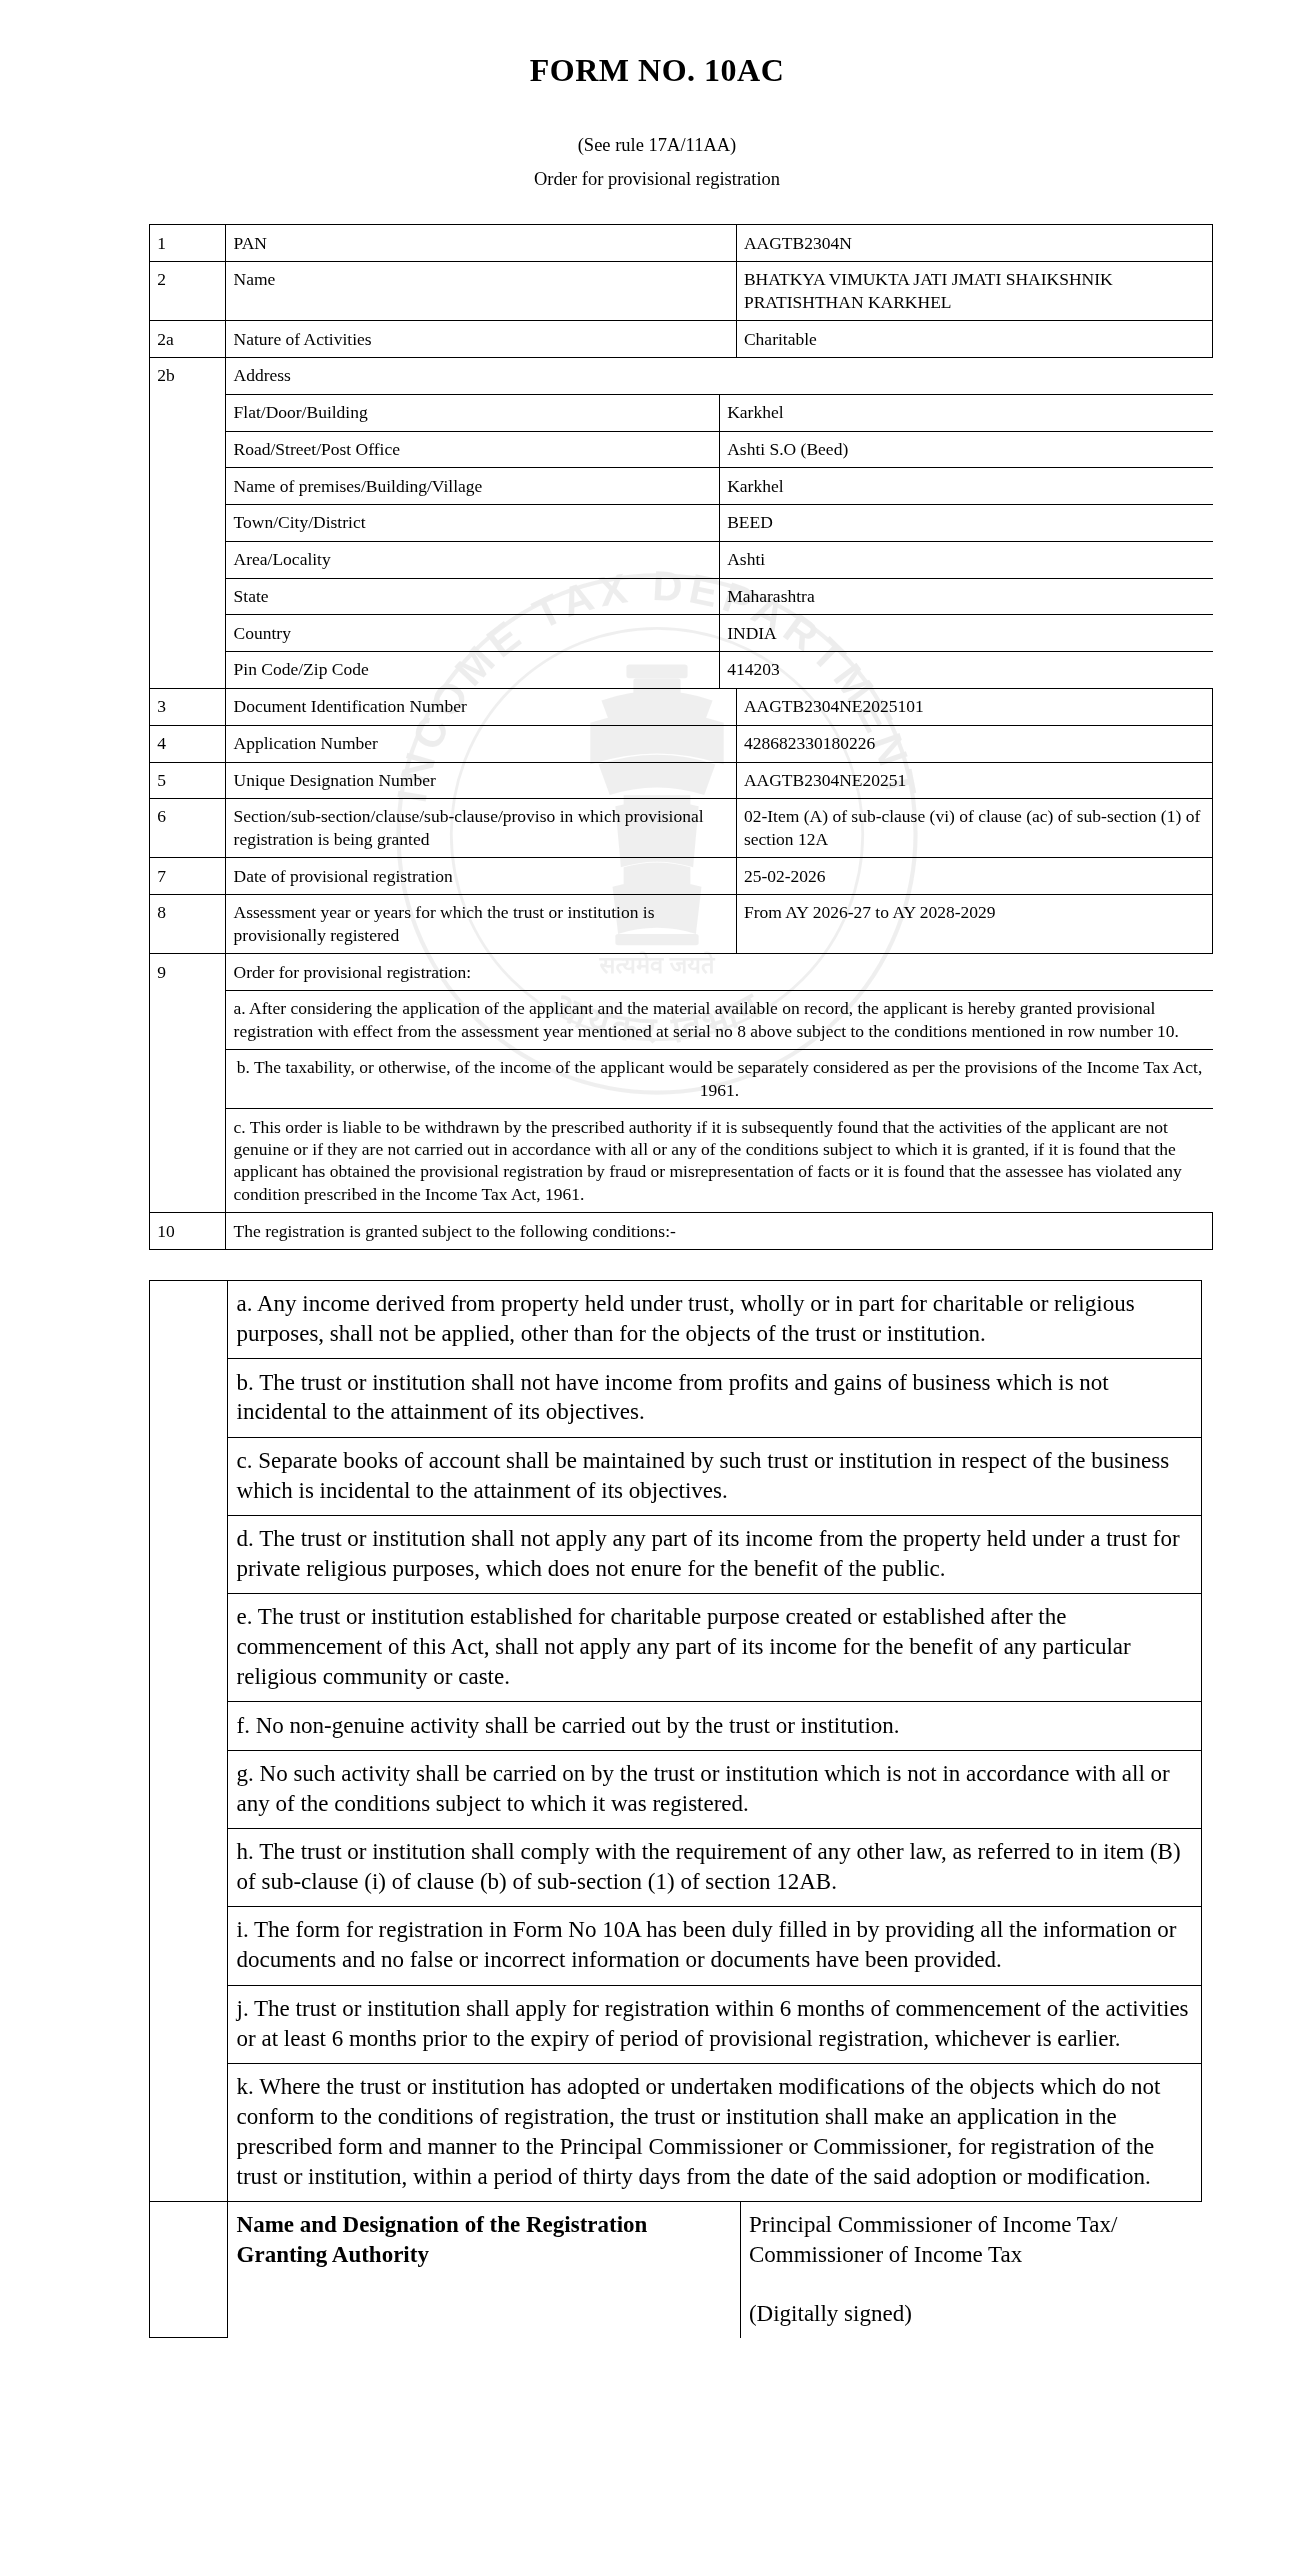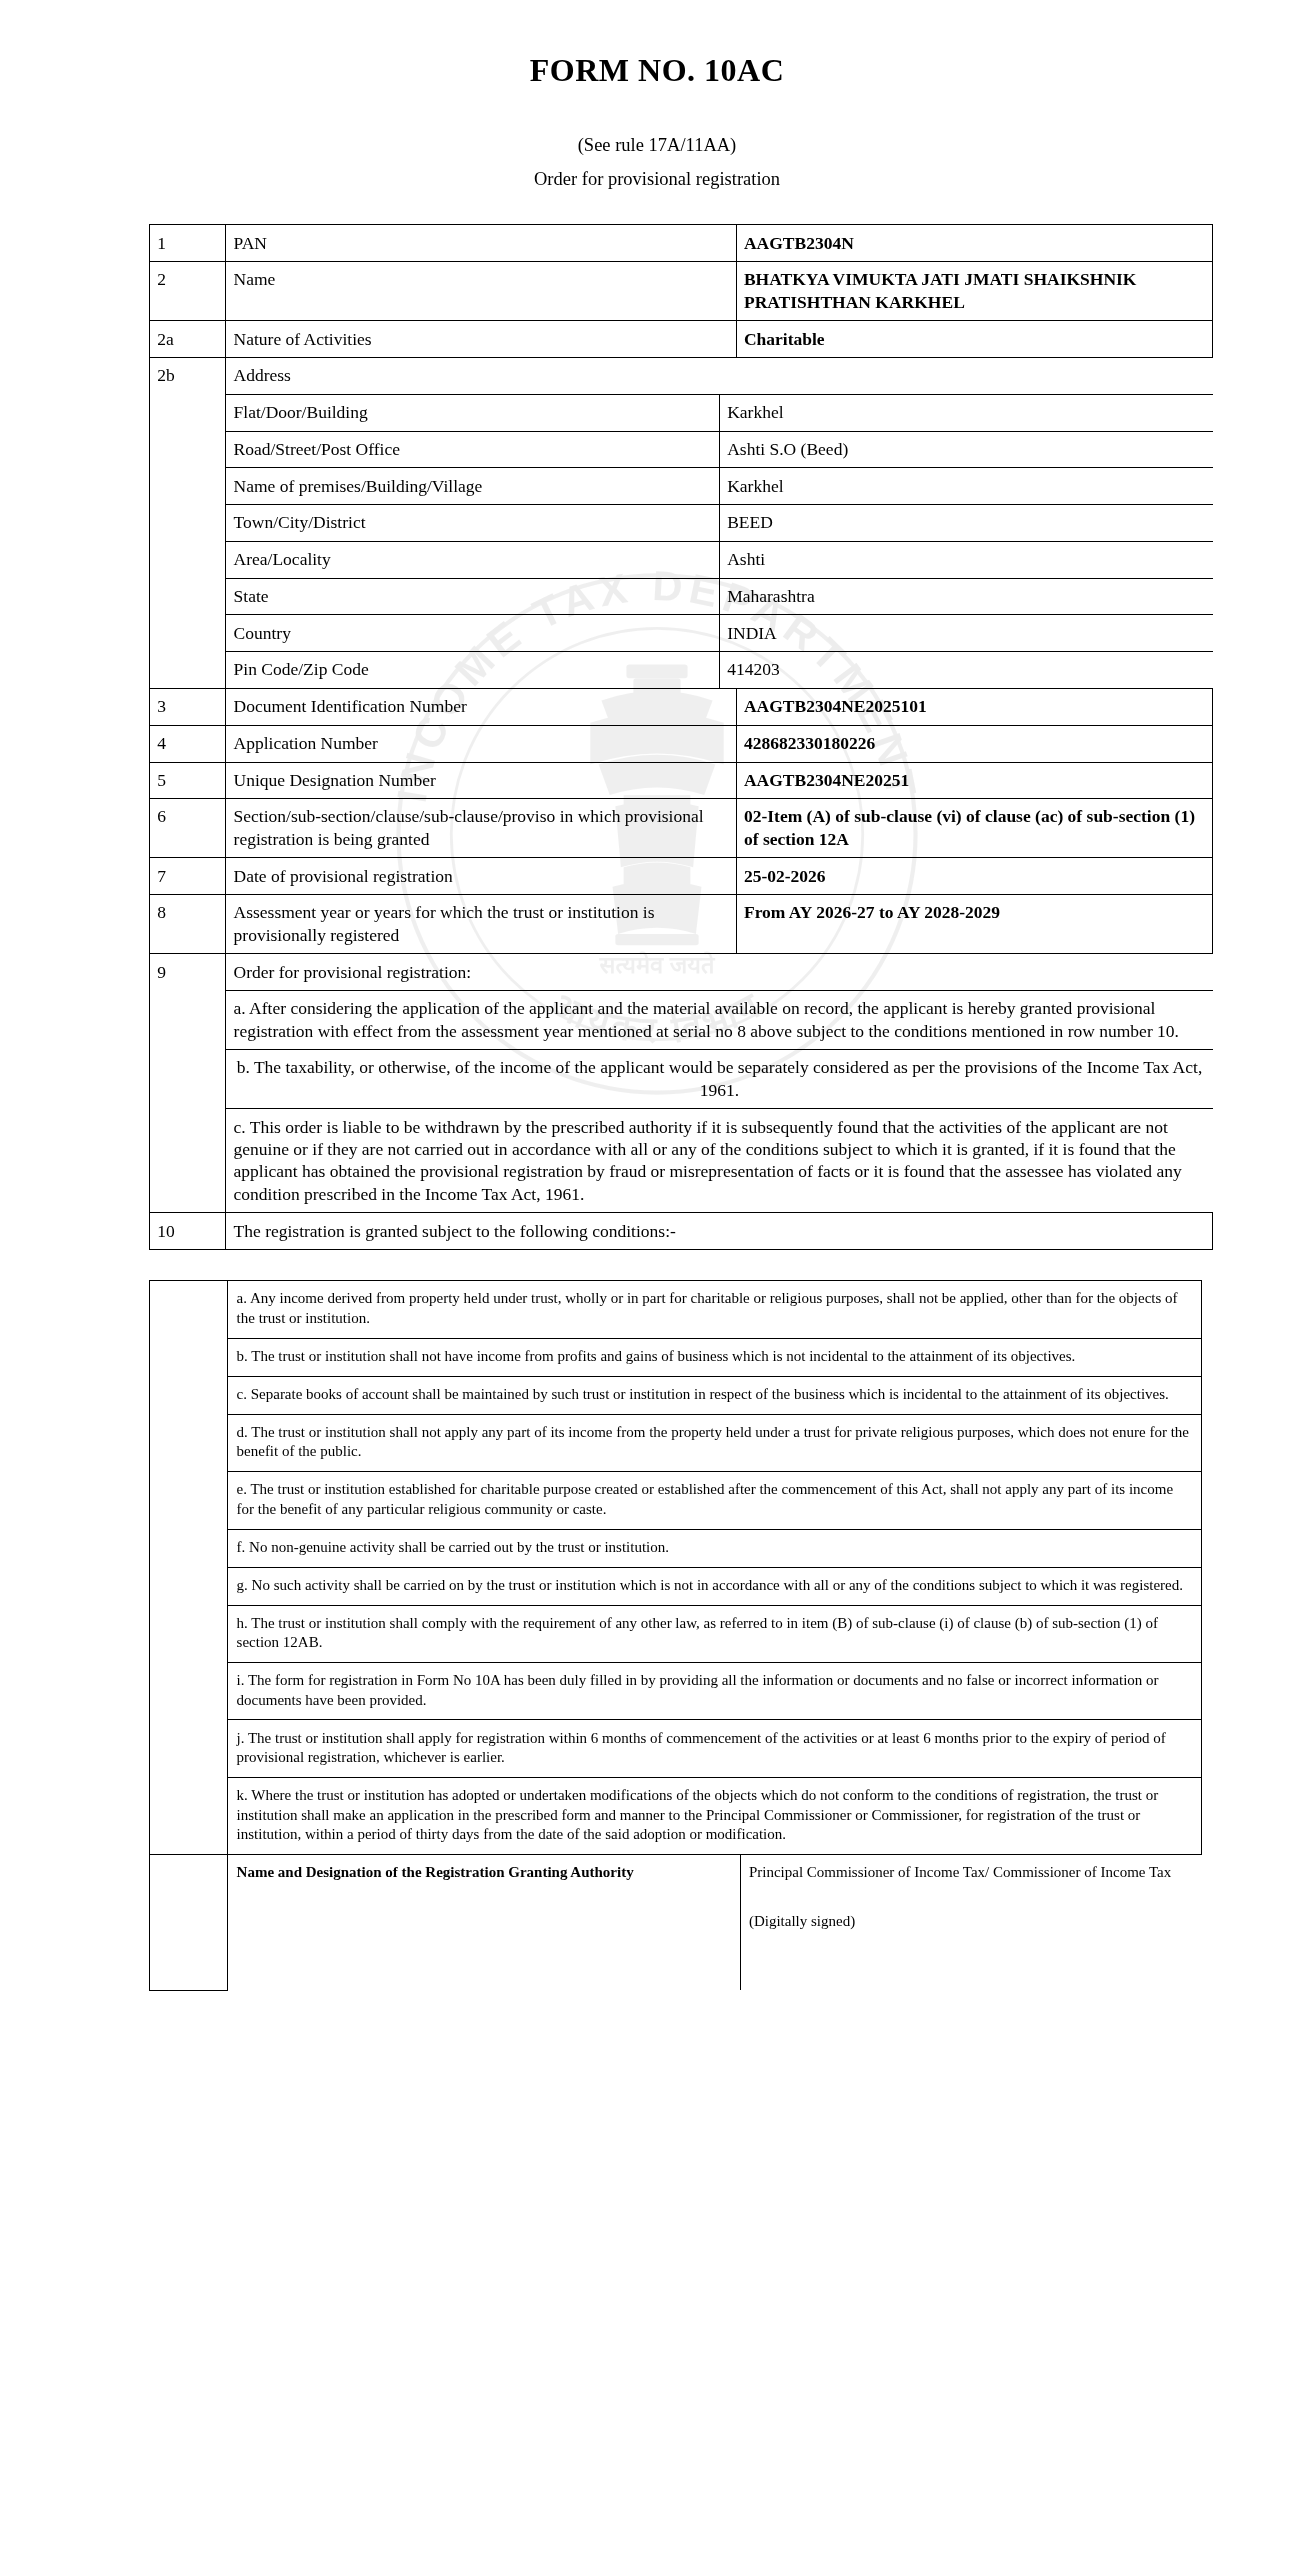--- a/index.html
+++ b/index.html
@@ -82,21 +82,21 @@
     line-height: 1.28;
   }
   table.form-table td {
     border: 1px solid #000000;
     padding: 6.2px 7.2px 7.2px 7.2px;
     vertical-align: top;
     background: transparent;
   }
   .col-sn   { width: 61px; }
   .col-lbl  { width: 495px; }
-  .col-val  { width: 461px; font-weight: bold; }
+  .col-val  { width: 461px; }
 
   .nested {
     width: 100%;
     border-collapse: collapse;
     table-layout: fixed;
   }
   .nested td {
     border: 1px solid #000000;
     padding: 6.2px 7.2px 7.2px 7.2px;
     vertical-align: top;
@@ -108,21 +108,21 @@
 
   .para-cell { padding: 9.3px 7.2px 10.3px 7.2px; }
 
   .gap-between-tables { height: 30px; }
 
   
   table.cond-table {
     width: 1016px;
     border-collapse: collapse;
     table-layout: fixed;
-    font-size: 15px;
+    font-size: 23px;
     line-height: 1.3;
   }
   table.cond-table td {
     border: 1px solid #000000;
     padding: 8.2px 8.2px 9.3px 8.2px;
     vertical-align: top;
   }
   .cond-sn { width: 61px; }
   .cond-body { width: 956px; }
 

